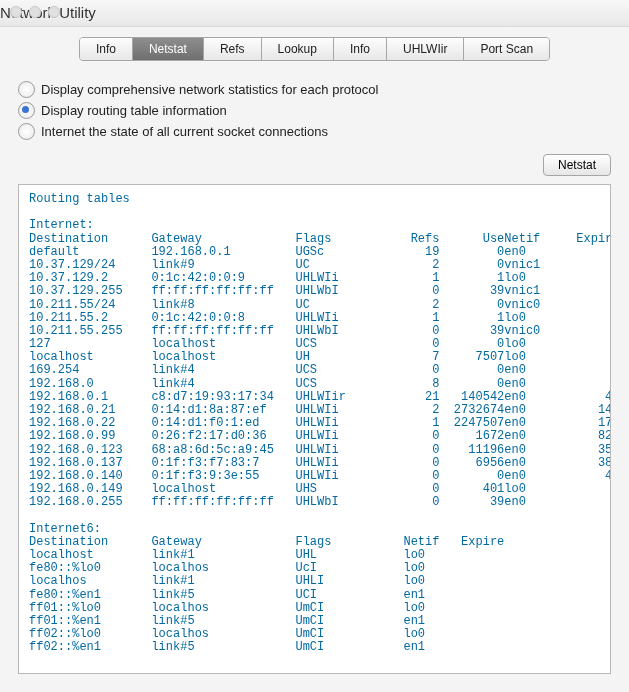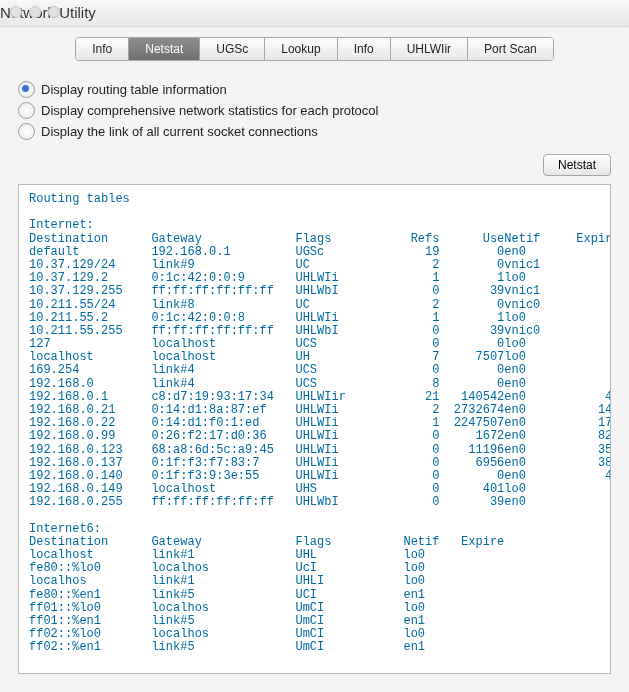--- a/index.html
+++ b/index.html
@@ -32,40 +32,40 @@
       <span></span>
       <span></span>
     </div>
     <div class="title">Network Utility</div>
   </div>
 
   <div class="tabbar-wrap">
     <div class="tabbar" id="tabbar">
         <div class="tab">Info</div>
         <div class="tab selected">Netstat</div>
-        <div class="tab">UGSc</div>
+        <div class="tab">Refs</div>
         <div class="tab">Lookup</div>
         <div class="tab">Info</div>
         <div class="tab">UHLWIir</div>
         <div class="tab">Port Scan</div>
       </div>
   </div>
 
   <div class="options" id="options">
       <label class="option-row">
+        <span class="radio"></span>
+        <span>Display comprehensive network statistics for each protocol</span>
+      </label>
+      <label class="option-row">
         <span class="radio checked"></span>
         <span>Display routing table information</span>
       </label>
       <label class="option-row">
         <span class="radio"></span>
-        <span>Display comprehensive network statistics for each protocol</span>
-      </label>
-      <label class="option-row">
-        <span class="radio"></span>
-        <span>Display the link of all current socket connections</span>
+        <span>Internet the state of all current socket connections</span>
       </label>
     </div>
 
   <div class="action-row">
     <button class="btn">Netstat</button>
   </div>
 
   <div class="output-wrap">
     <pre class="output" id="output">Routing tables
 

